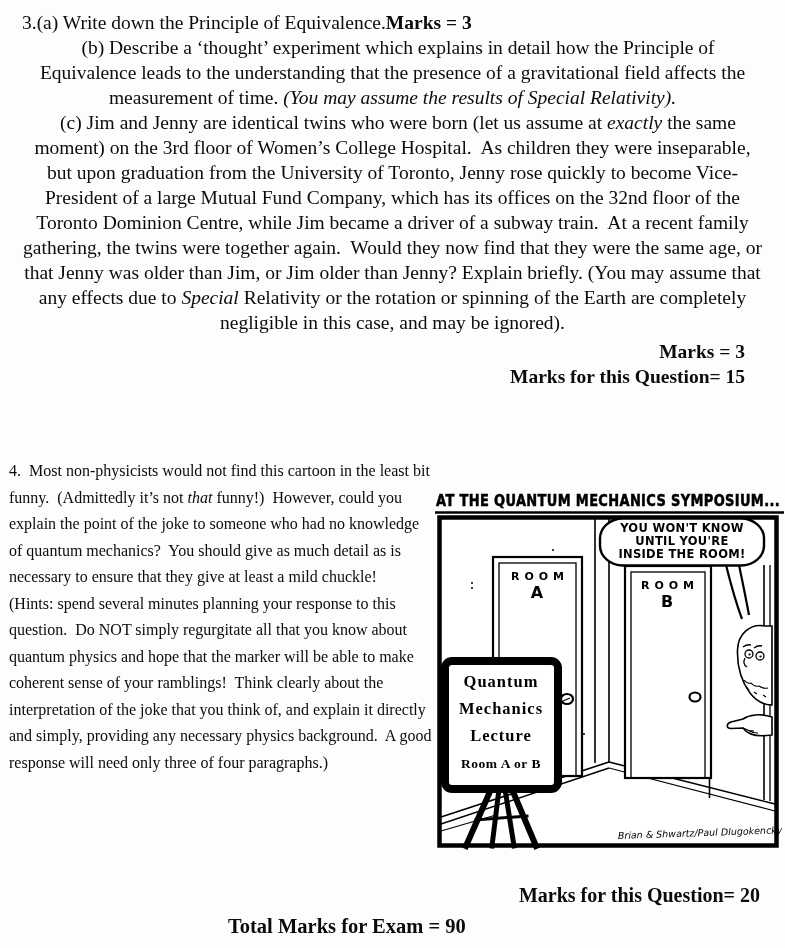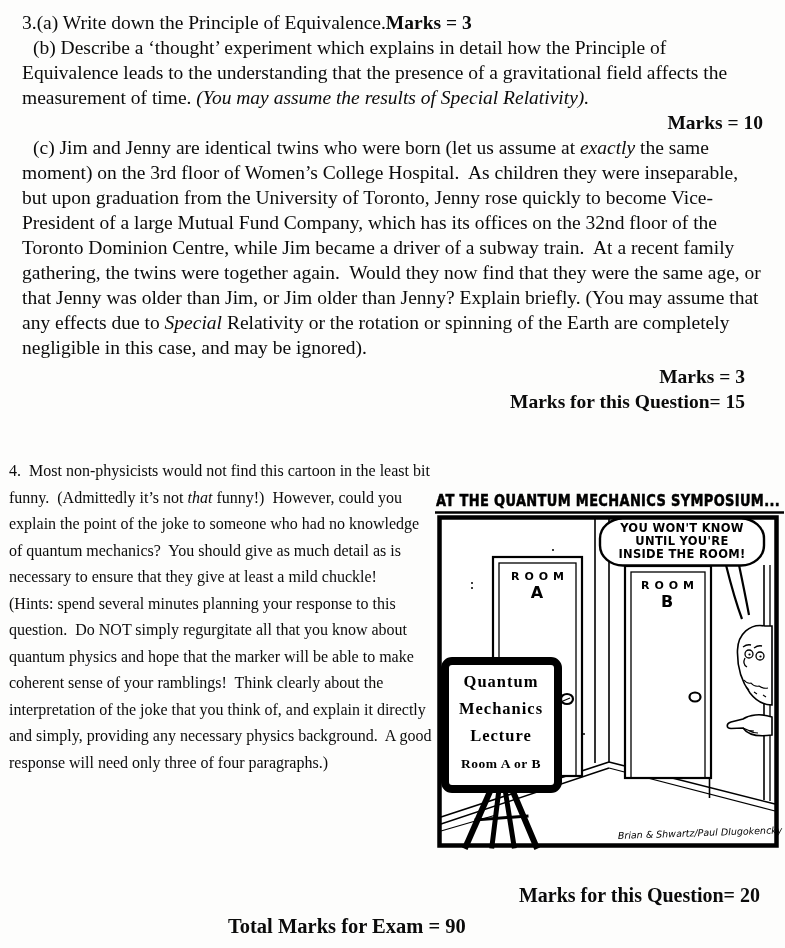--- a/index.html
+++ b/index.html
@@ -4,21 +4,21 @@
 <style>
   html,body{margin:0;padding:0;background:#fff;}
   .page{position:relative;width:785px;height:948px;background:#fdfdfc;
         font-family:"Liberation Serif",serif;color:#0b0b0b;overflow:hidden;}
 
   
   .q3{position:absolute;left:22px;top:10px;width:741px;font-size:19.5px;line-height:25px;}
   .q4{position:absolute;left:9px;top:458px;width:425px;font-size:16px;line-height:26.5px;}
   p{margin:0;white-space:pre-wrap;}
   .row{display:flex;align-items:baseline;}
-  .ind{text-indent:11px;}
+  .ind{text-indent:11px;text-align:center;}
   .marks{font-weight:bold;text-align:right;white-space:pre-wrap;}
   .marks.inset{padding-right:18px;}
   .marks.gap{margin-top:4px;}
   .it{font-style:italic;}
   .hints{}
   .marks20{position:absolute;top:884px;right:25px;font-weight:bold;font-size:20px;}
   .total{position:absolute;top:915px;left:228px;font-weight:bold;font-size:20.5px;}
 
   
   .cartoon{position:absolute;left:432px;top:487px;width:353px;height:378px;}
@@ -40,21 +40,20 @@
 <body>
 
 <div class="page">
 
   <div class="q3">
     <div class="row">
       <span>3.(a) Write down the Principle of Equivalence.</span>
       <span class="marks">Marks = 3</span>
     </div>
     <p class="ind"><span>(b) Describe a ‘thought’ experiment which explains in detail how the Principle of Equivalence leads to the understanding that the presence of a gravitational field affects the measurement of time. </span><span class="it">(You may assume the results of Special Relativity).</span></p>
-    <p class="marks">Marks = 10</p>
     <p class="ind"><span>(c) Jim and Jenny are identical twins who were born (let us assume at </span><span class="it">exactly</span><span> the same moment) on the 3rd floor of Women’s College Hospital.  As children they were inseparable, but upon graduation from the University of Toronto, Jenny rose quickly to become Vice-President of a large Mutual Fund Company, which has its offices on the 32nd floor of the Toronto Dominion Centre, while Jim became a driver of a subway train.  At a recent family gathering, the twins were together again.  Would they now find that they were the same age, or that Jenny was older than Jim, or Jim older than Jenny? Explain briefly. (You may assume that any effects due to </span><span class="it">Special</span><span> Relativity or the rotation or spinning of the Earth are completely negligible in this case, and may be ignored).</span></p>
     <p class="marks inset gap">Marks = 3</p>
     <p class="marks inset">Marks for this Question= 15</p>
   </div>
 
   <div class="q4">
     <p><span>4.  Most non-physicists would not find this cartoon in the least bit funny.  (Admittedly it’s not </span><span class="it">that</span><span> funny!)  However, could you explain the point of the joke to someone who had no knowledge of quantum mechanics?  You should give as much detail as is necessary to ensure that they give at least a mild chuckle!</span></p>
     <p class="hints">(Hints: spend several minutes planning your response to this question.  Do NOT simply regurgitate all that you know about quantum physics and hope that the marker will be able to make coherent sense of your ramblings!  Think clearly about the interpretation of the joke that you think of, and explain it directly and simply, providing any necessary physics background.  A good response will need only three of four paragraphs.)</p>
   </div>
 

